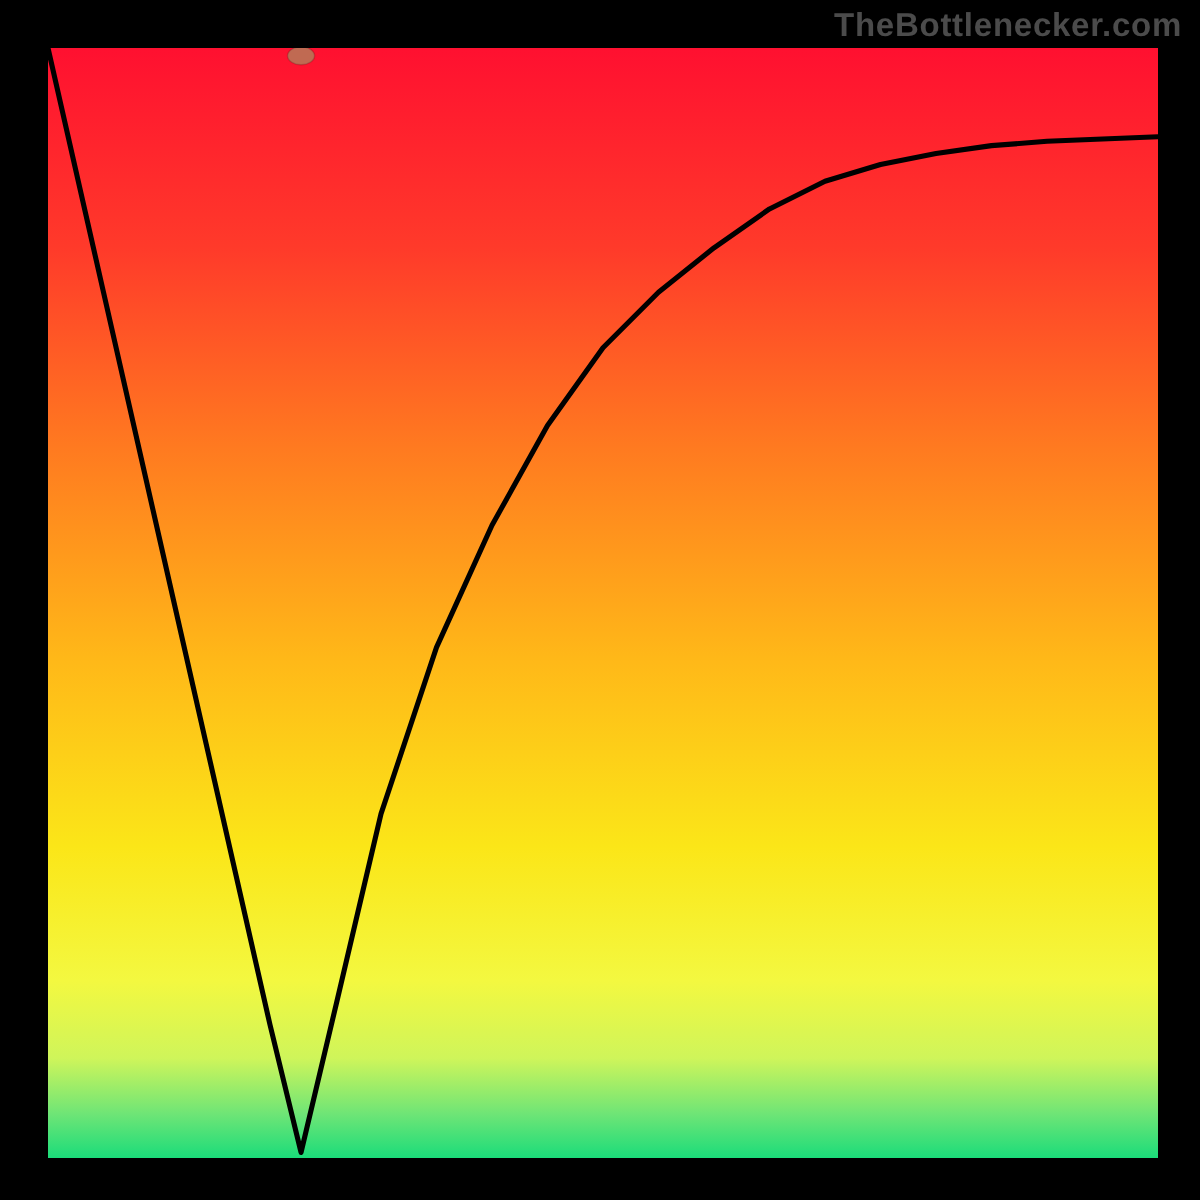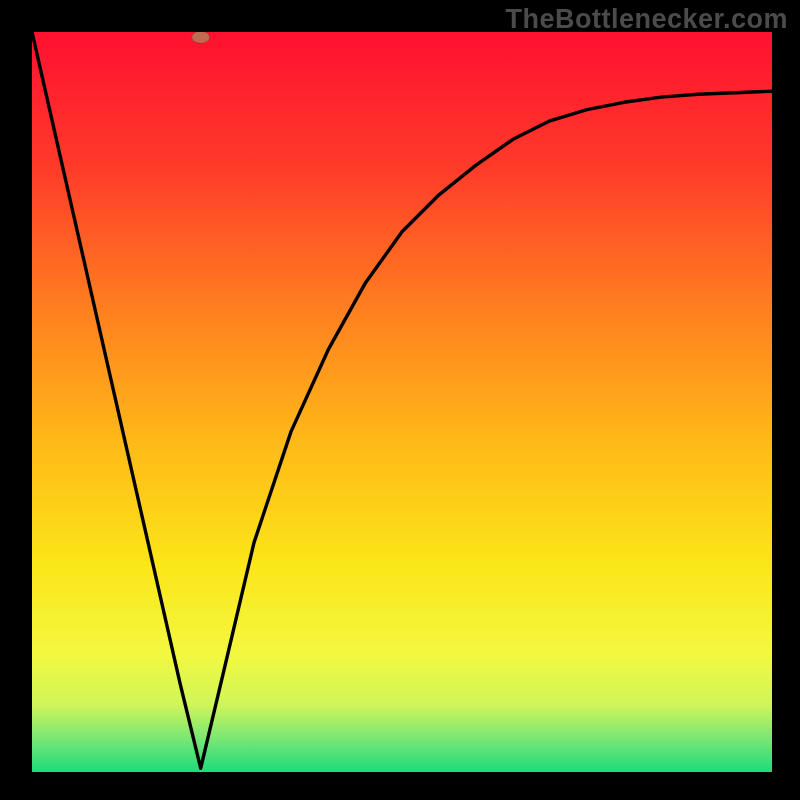--- a/index.html
+++ b/index.html
@@ -15,21 +15,21 @@
     width: 800px;
     height: 800px;
     background: #000;
     overflow: hidden;
   }
   .attribution {
     position: absolute;
     top: 4px;
     right: 12px;
     color: #4b4b4b;
-    font-size: 27px;
+    font-size: 22px;
     font-weight: 600;
     letter-spacing: 0.5px;
     z-index: 3;
   }
   .plot-area {
     position: absolute;
     left: 32px;
     top: 32px;
     width: 740px;
     height: 740px;

